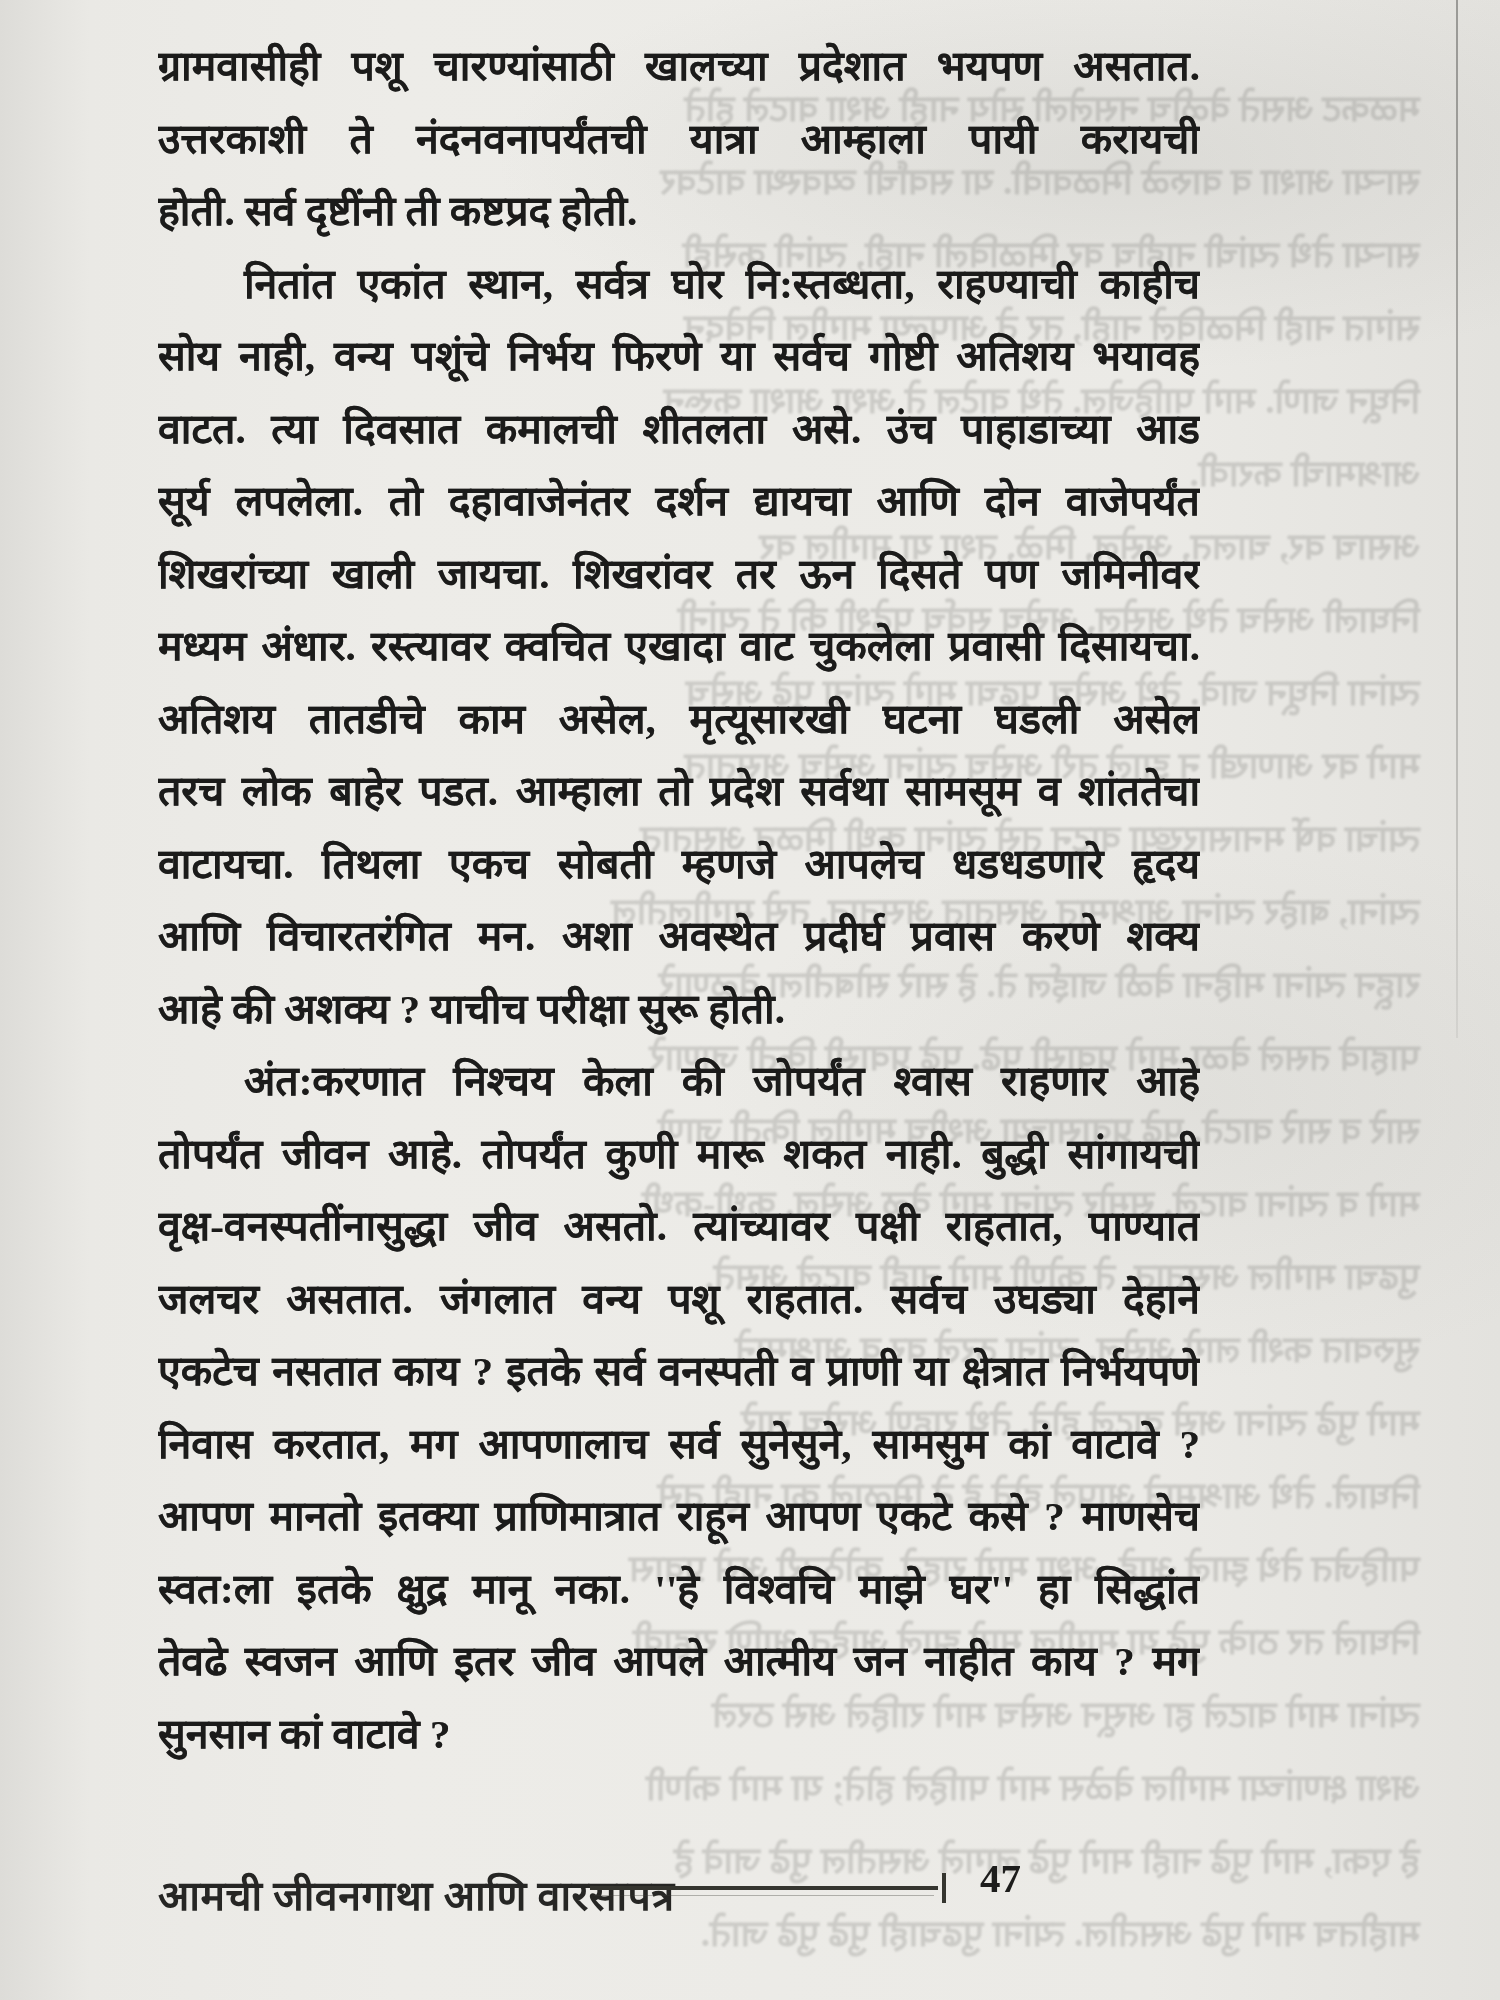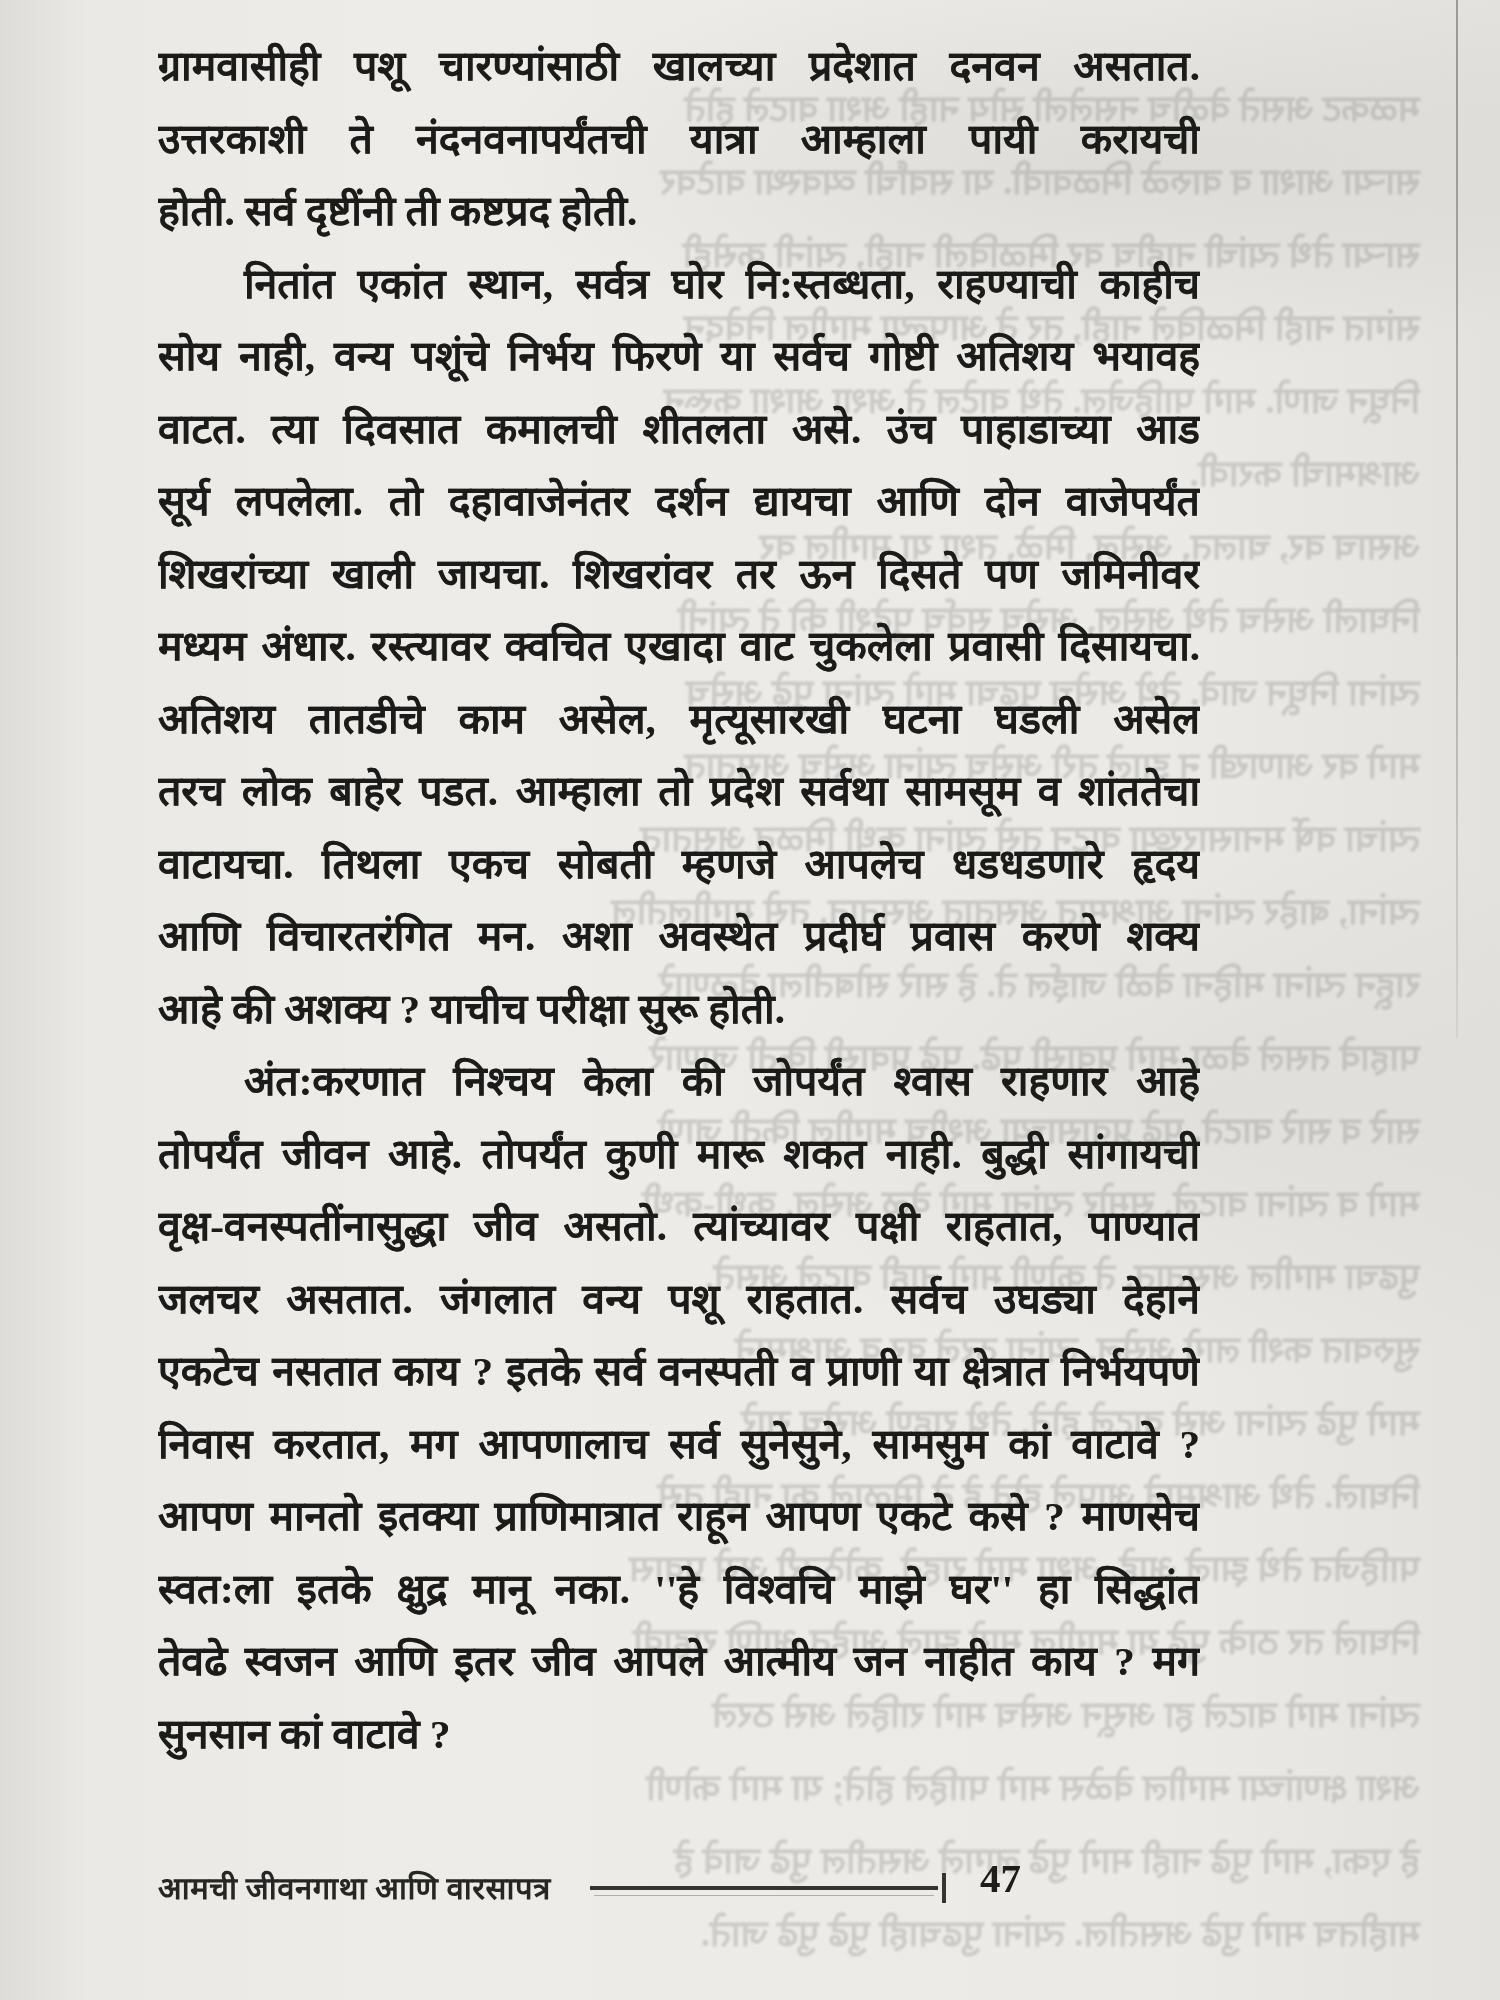--- a/index.html
+++ b/index.html
@@ -37,21 +37,21 @@
     height:72.5px;overflow:hidden;
     text-align:justify;
     -moz-text-align-last:justify;
     text-align-last:justify;
   }
   .tline.para-end{text-align:center;-moz-text-align-last:left;text-align-last:left;}
   .tline.indent{padding-left:86px;}
   .footer{position:absolute;left:158px;top:1858px;width:1100px;height:60px;}
   .footer-title{
     position:absolute;left:0;top:8px;
-    font-size:31px;font-weight:bold;color:#262624;
+    font-size:41px;font-weight:bold;color:#262624;
     letter-spacing:0.5px;
   }
   .footer-rule{
     position:absolute;left:432px;top:28px;width:348px;height:4px;
     background:#35352f;
   }
   .footer-rule:after{
     content:"";position:absolute;left:4px;top:9px;width:340px;height:1px;
     background:rgba(60,60,55,0.35);
   }
@@ -98,21 +98,21 @@
 त्यांना मागे वाटले हा असून असेच मागे राहिले असे ठरले
 अशा क्षणांच्या मागील वेळेस मागे पाहिले होते; या मागे कोणी
 हे एका, मागे पुढे नाही मागे पुढे लागले असतील पुढे जावे हे
 माहीतच मागे पुढे असतील. त्यांना पुढचाही पुढे पुढे जाते.</div>
 
   <div class="scan-edge"></div>
 
   <div class="text-block">
 
     <div>
-      <div class="tline">ग्रामवासीही पशू चारण्यांसाठी खालच्या प्रदेशात दनवन असतात.</div>
+      <div class="tline">ग्रामवासीही पशू चारण्यांसाठी खालच्या प्रदेशात भयपण असतात.</div>
       <div class="tline">उत्तरकाशी ते नंदनवनापर्यंतची यात्रा आम्हाला पायी करायची</div>
       <div class="tline para-end">होती. सर्व दृष्टींनी ती कष्टप्रद होती.</div>
     </div>
 
     <div>
       <div class="tline indent">नितांत एकांत स्थान, सर्वत्र घोर नि:स्तब्धता, राहण्याची काहीच</div>
       <div class="tline">सोय नाही, वन्य पशूंचे निर्भय फिरणे या सर्वच गोष्टी अतिशय भयावह</div>
       <div class="tline">वाटत. त्या दिवसात कमालची शीतलता असे. उंच पाहाडाच्या आड</div>
       <div class="tline">सूर्य लपलेला. तो दहावाजेनंतर दर्शन द्यायचा आणि दोन वाजेपर्यंत</div>
       <div class="tline">शिखरांच्या खाली जायचा. शिखरांवर तर ऊन दिसते पण जमिनीवर</div>

